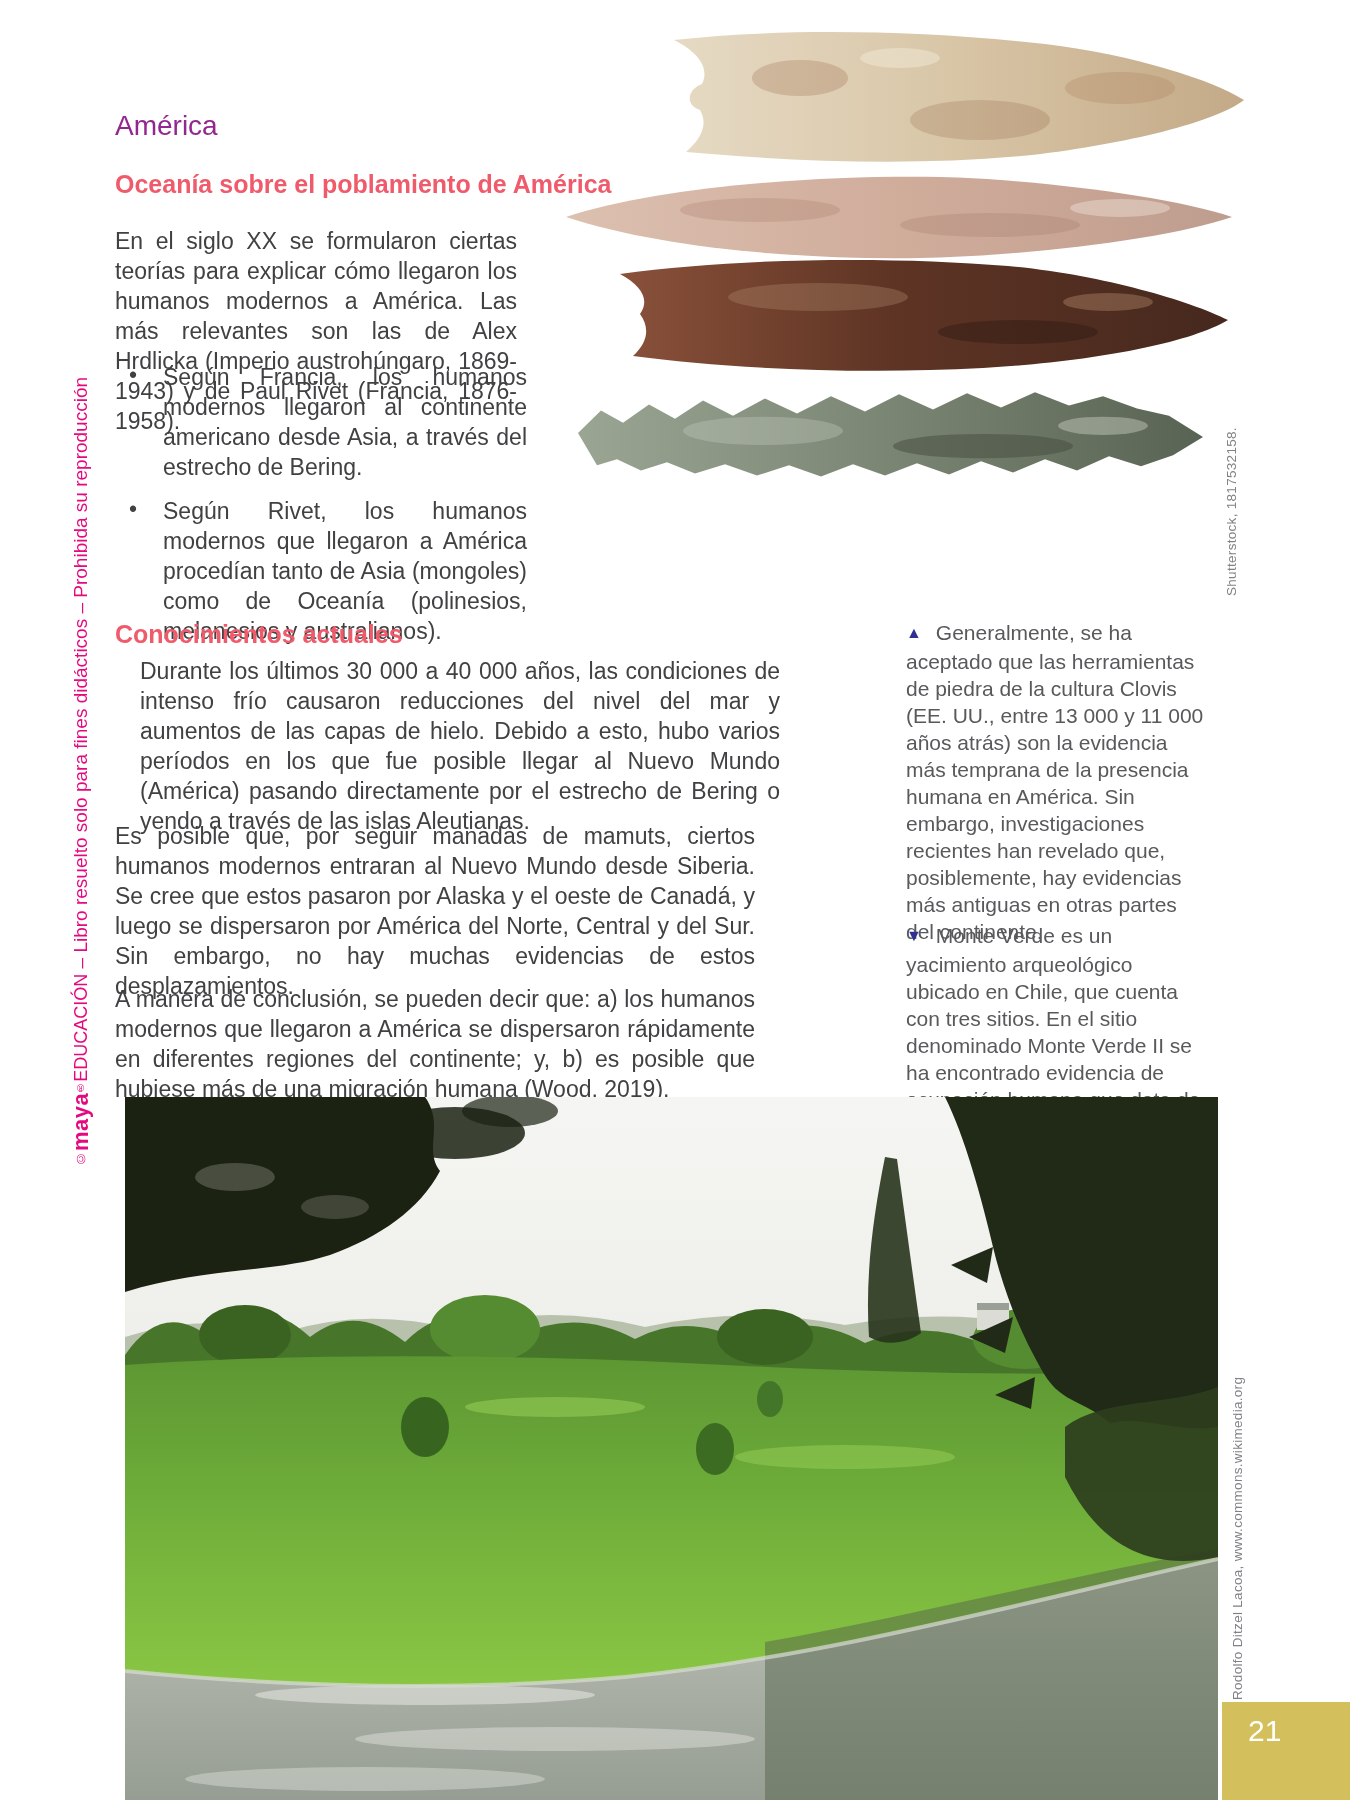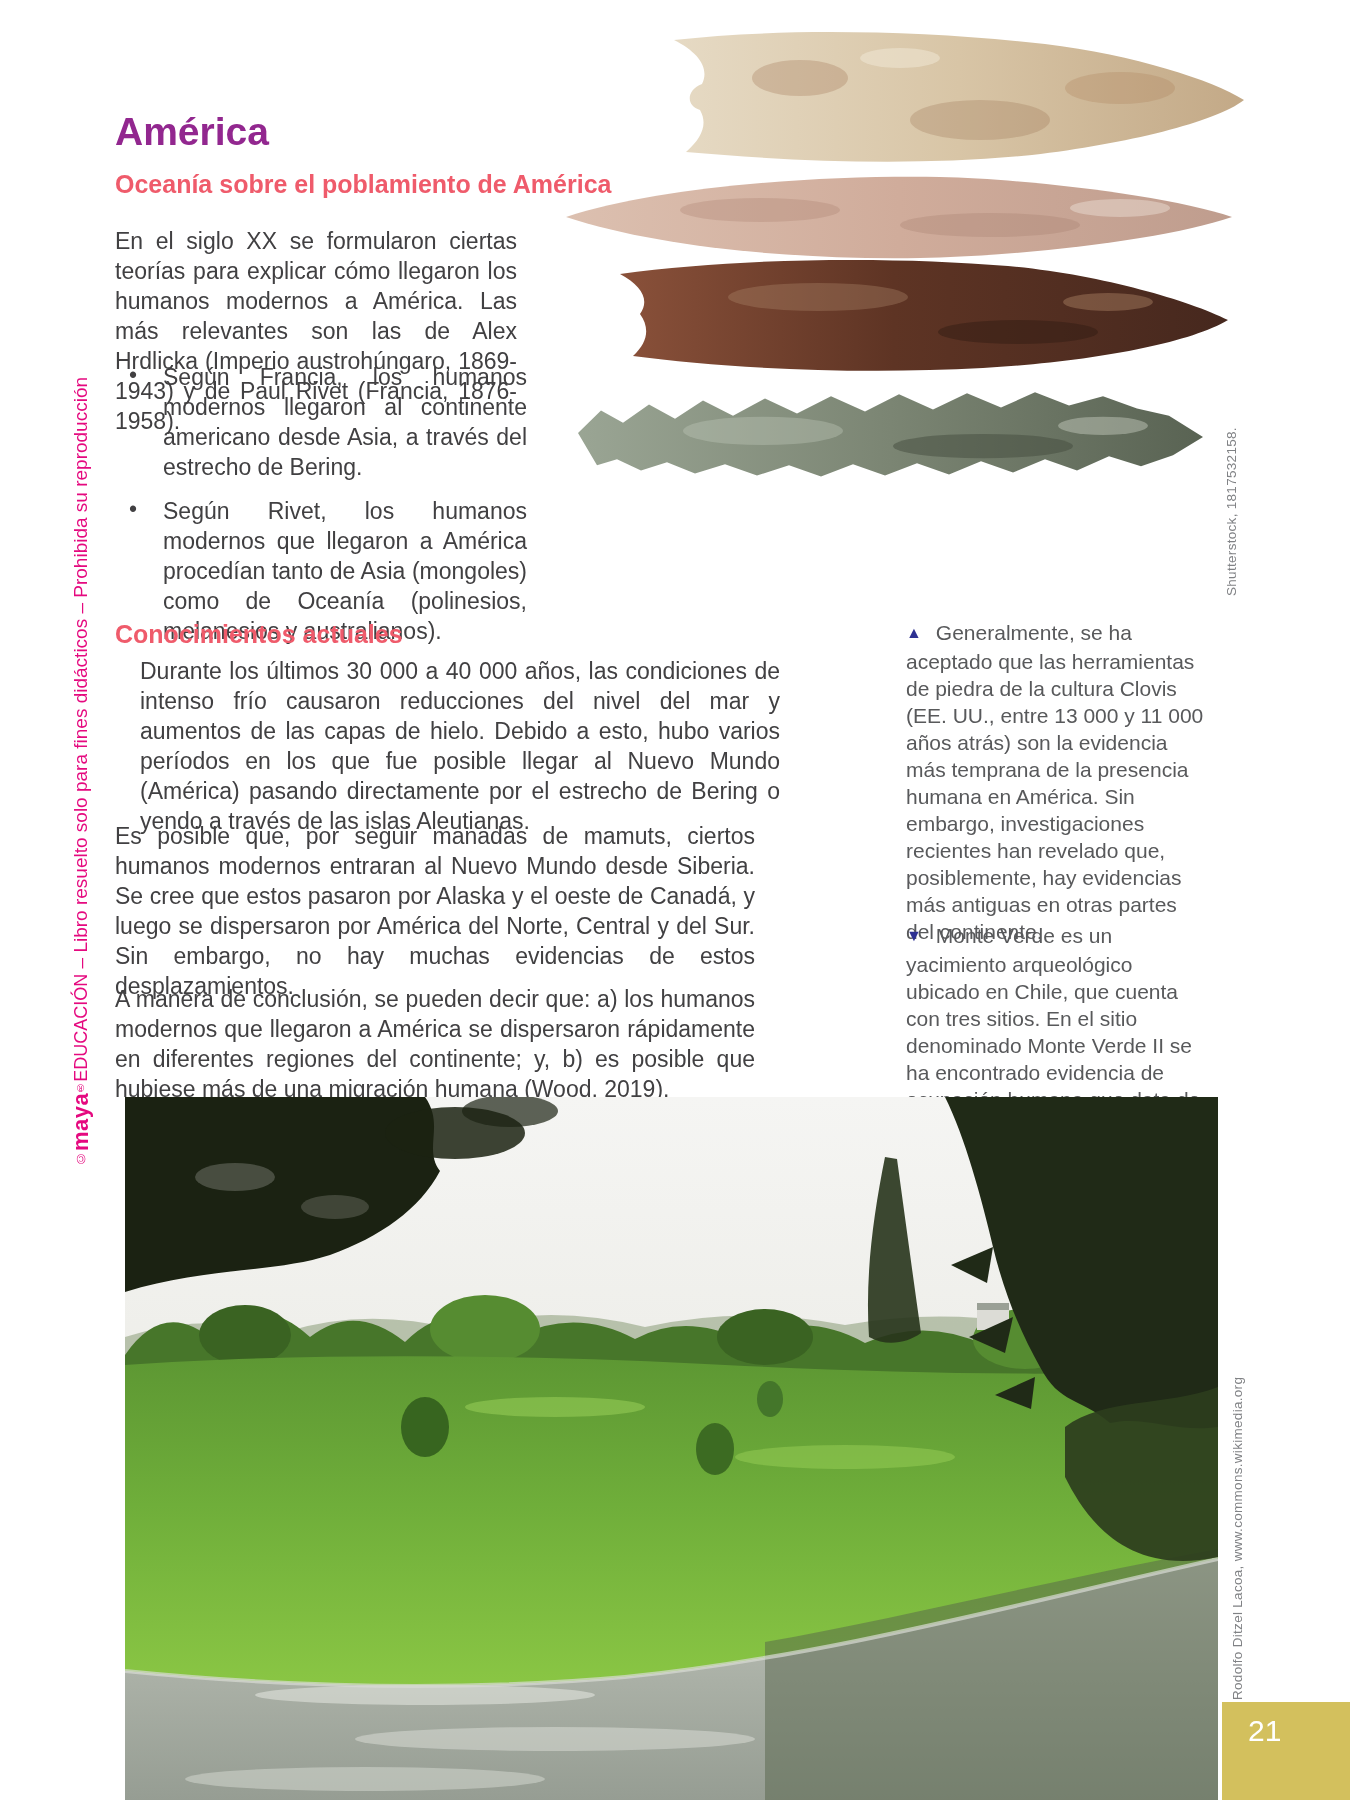--- a/index.html
+++ b/index.html
@@ -1,21 +1,21 @@
 <!DOCTYPE html>
 <html><head>
 <meta charset="utf-8">
 <style>
   html,body { margin:0; padding:0; background:#ffffff; }
   .page {
     position:relative; width:1350px; height:1800px; background:#ffffff;
     font-family:"Liberation Sans", sans-serif; overflow:hidden;
   }
   
-  .h1 { position:absolute; left:115px; top:110px; font-size:39px; font-weight:bold; color:#92278f; }
+  .h1 { position:absolute; left:115px; top:110px; font-size:28px; font-weight:normal; color:#92278f; }
   .h2 { position:absolute; left:115px; font-size:25px; font-weight:bold; color:#ef5b6b; }
   #h2-teorias { top:170px; }
   #h2-conocimientos { top:620px; }
   .body-text { color:#414042; font-size:23px; line-height:30px; text-align:justify; }
   .p-intro { position:absolute; left:115px; top:203px; width:402px; }
   .bullets { position:absolute; left:115px; top:362px; width:412px; }
   .bullet-item { position:relative; padding-left:48px; margin:0 0 14px 0; }
   .bullet-dot { position:absolute; left:14px; top:-2px; }
   .p-wide { position:absolute; left:115px; width:640px; }
   #p-durante { top:633px;margin-left:25px; }

